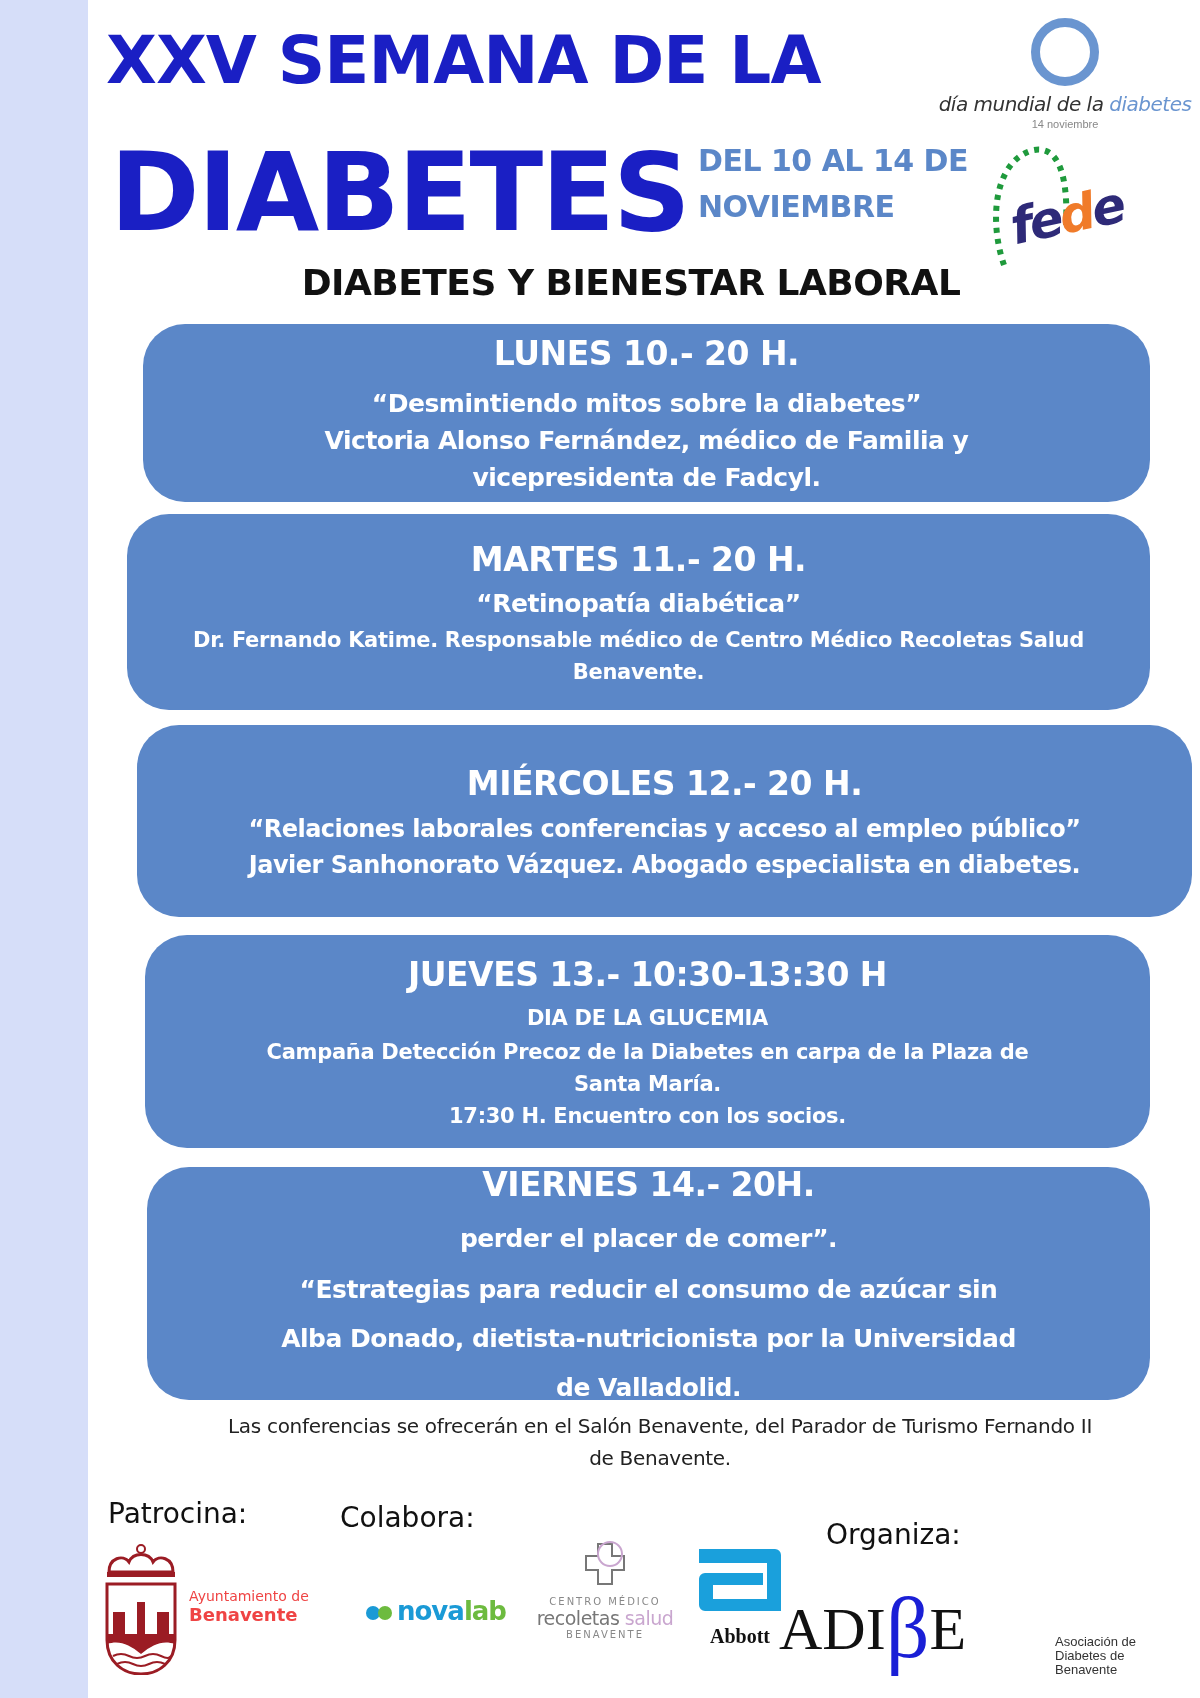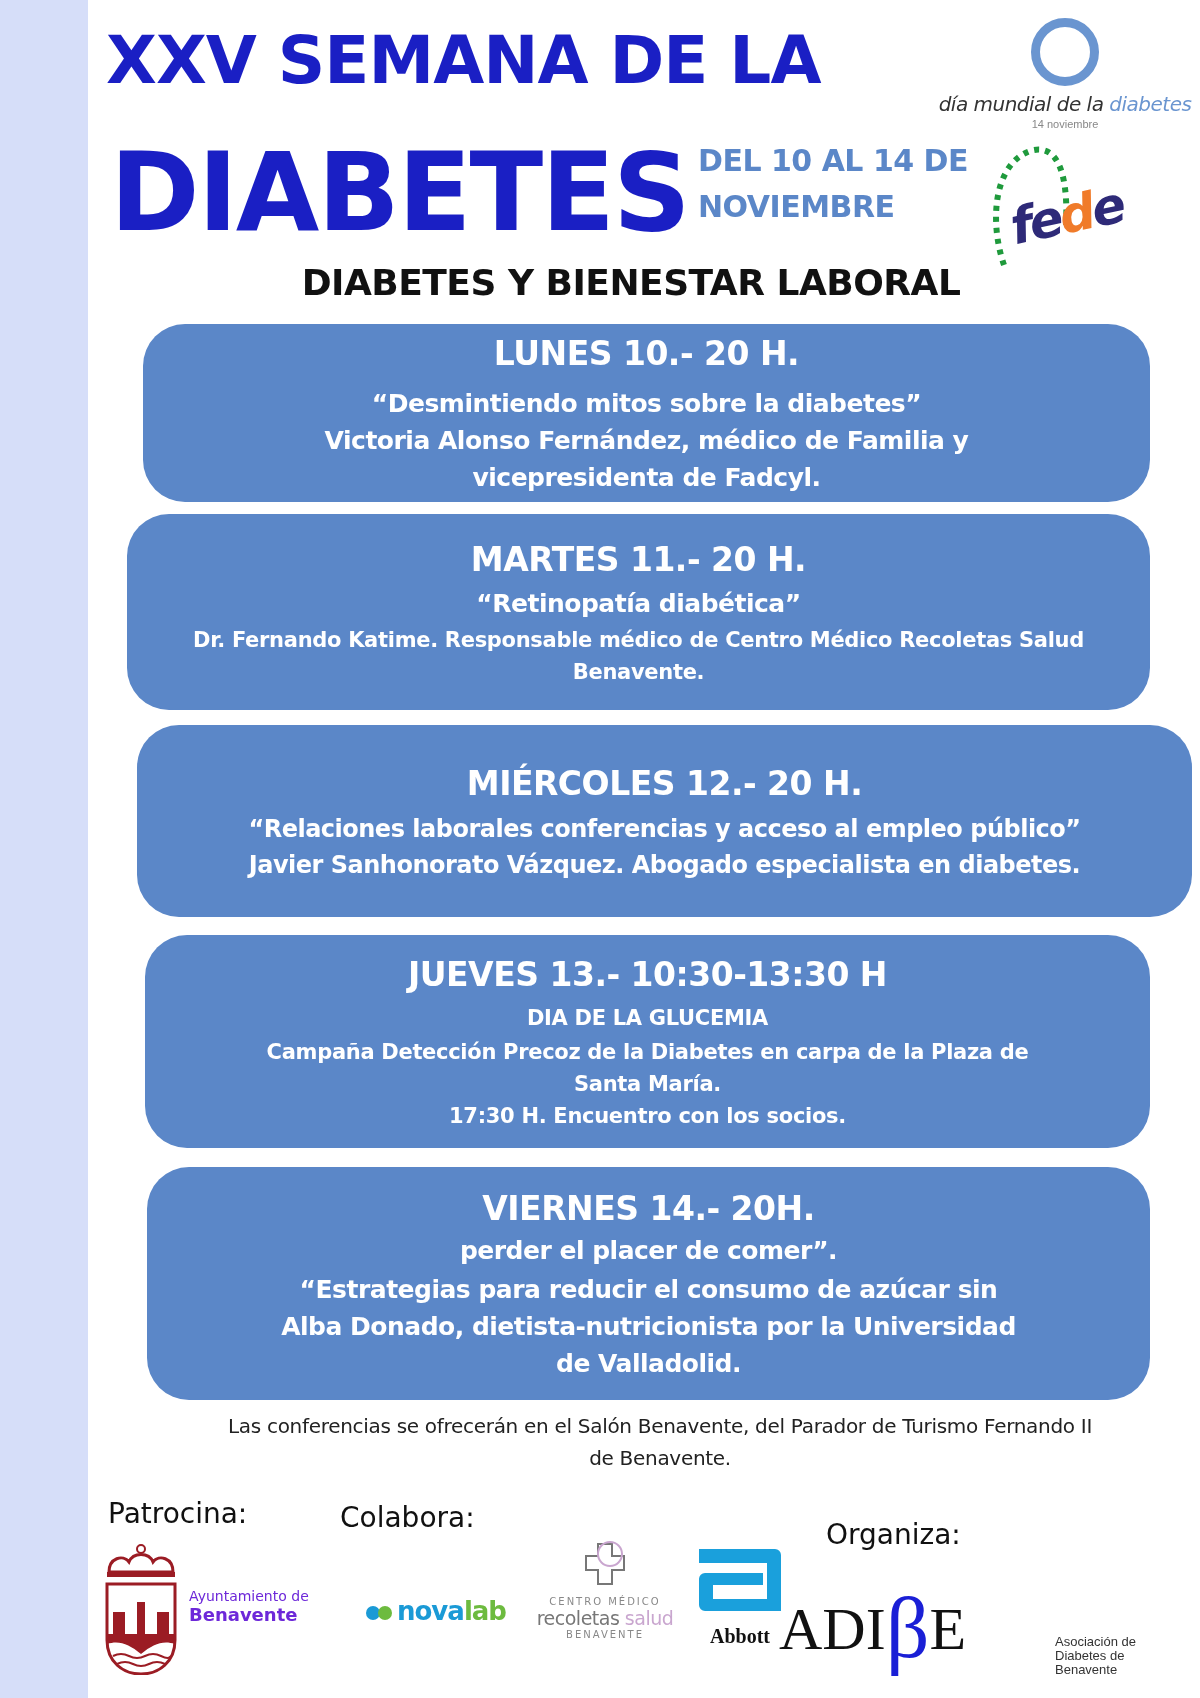--- a/index.html
+++ b/index.html
@@ -50,21 +50,21 @@
   .event .sm { font-size:21px; letter-spacing:-0.3px; }
 
   .venue {
     position:absolute; left:160px; width:1000px; top:1410px; text-align:center;
     font-family:"DejaVu Sans", sans-serif; font-size:20px; line-height:32px; color:#222; letter-spacing:-0.3px;
   }
 
   .sponsor-label { position:absolute; font-family:"DejaVu Sans", sans-serif; font-size:28px; color:#111; }
   .ayto { position:absolute; left:103px; top:1540px; width:230px; height:135px; }
   .ayto-shield { position:absolute; left:0; top:0; width:76px; height:135px; }
-  .ayto-text { position:absolute; left:86px; top:48px; color:#6d28d9; font-family:"DejaVu Sans", sans-serif; }
+  .ayto-text { position:absolute; left:86px; top:48px; color:#ef4444; font-family:"DejaVu Sans", sans-serif; }
   .ayto-text .t1 { font-size:14px; }
   .ayto-text .t2 { font-size:18px; font-weight:bold; }
 
   .novalab { position:absolute; left:365px; top:1596px; font-family:"DejaVu Sans", sans-serif; font-weight:bold; font-size:26px; color:#1a9ad6; letter-spacing:-1px; }
   .novalab .lab { color:#6dbb3f; }
   .novalab .dots { display:inline-block; vertical-align:middle; margin-right:4px; }
 
   .recoletas { position:absolute; left:530px; top:1540px; width:150px; text-align:center; font-family:"DejaVu Sans", sans-serif; }
   .recoletas .r1 { font-size:10px; letter-spacing:2px; color:#888; margin-top:4px; }
   .recoletas .r2 { font-size:19px; color:#777; letter-spacing:-0.5px; }
@@ -128,21 +128,21 @@
 </div>
 
 <div class="event" style="left:145px; top:935px; width:1005px; height:213px;">
   <div class="day">JUEVES 13.- 10:30-13:30 H</div>
   <div class="sm" style="margin-top:12px">DIA DE LA GLUCEMIA</div>
   <div class="sm" style="margin-top:10px">Campaña Detección Precoz de la Diabetes en carpa de la Plaza de</div>
   <div class="sm" style="margin-top:8px">Santa María.</div>
   <div class="sm" style="margin-top:8px">17:30 H. Encuentro con los socios.</div>
 </div>
 
-<div class="event" style="left:147px; top:1167px; width:1003px; height:233px;">
+<div class="event" style="left:147px; top:1167px; width:1003px; height:233px;gap:12px;">
   <div class="day">VIERNES 14.- 20H.</div>
   <div class="line" style="margin-top:8px">perder el placer de comer”.</div>
   <div class="line" style="margin-top:10px">“Estrategias para reducir el consumo de azúcar sin</div>
   <div class="line" style="margin-top:8px">Alba Donado, dietista-nutricionista por la Universidad</div>
   <div class="line" style="margin-top:8px">de Valladolid.</div>
 </div>
 
 <div class="venue">
   <div>Las conferencias se ofrecerán en el Salón Benavente, del Parador de Turismo Fernando II</div>
   <div>de Benavente.</div>

